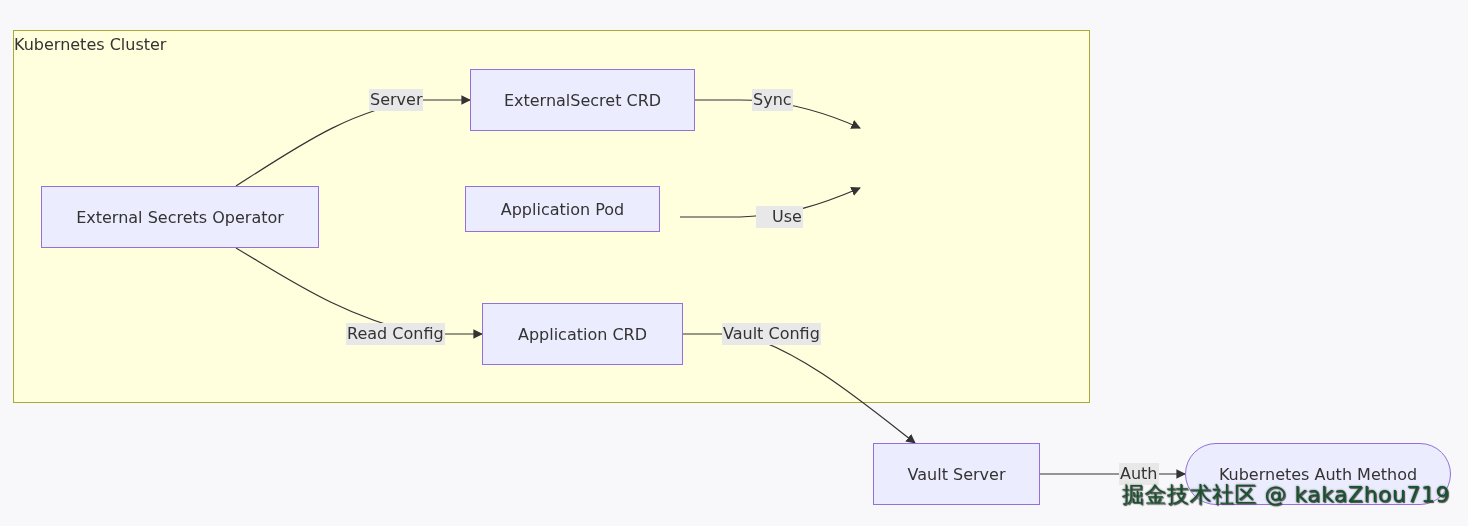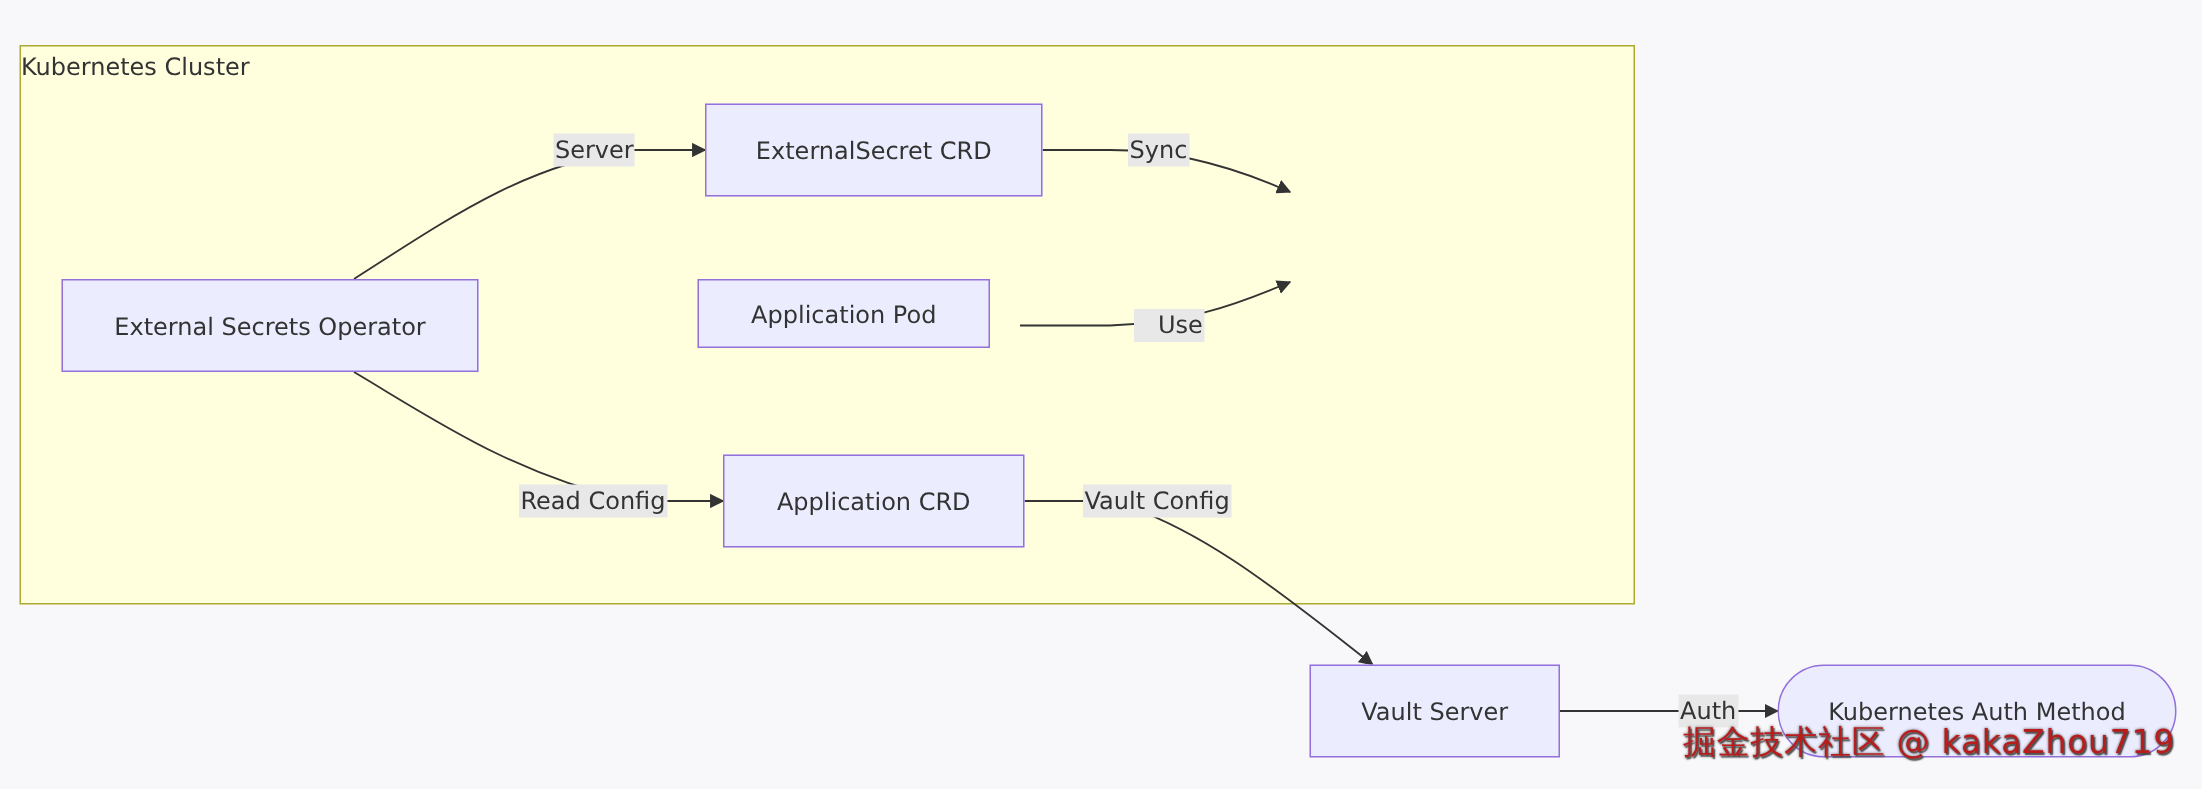--- a/index.html
+++ b/index.html
@@ -22,21 +22,21 @@
     position: absolute; background: #ececff; border: 1px solid #9370db;
     box-sizing: border-box; display: flex; align-items: center; justify-content: center;
     font-size: 16px; color: #333;
   }
   .elabel {
     position: absolute; background: #e8e8e8; font-size: 16px; color: #333;
     padding: 0 1px; line-height: 22px; white-space: nowrap;
   }
   svg.edges { position: absolute; left: 0; top: 0; }
   .watermark {
-    position: absolute; right: 18px; top: 480px; font-size: 22px; color: #b91c1c;
+    position: absolute; right: 18px; top: 480px; font-size: 22px; color: #14532d;
     text-shadow: 0 0 2px #555, 1px 1px 1px #444; white-space: nowrap; letter-spacing: 0.5px;
   }
 </style>
 </head>
 <body>
 
 <div class="canvas">
   <div class="cluster">
     <div class="cluster-title">Kubernetes Cluster</div>
   </div>

